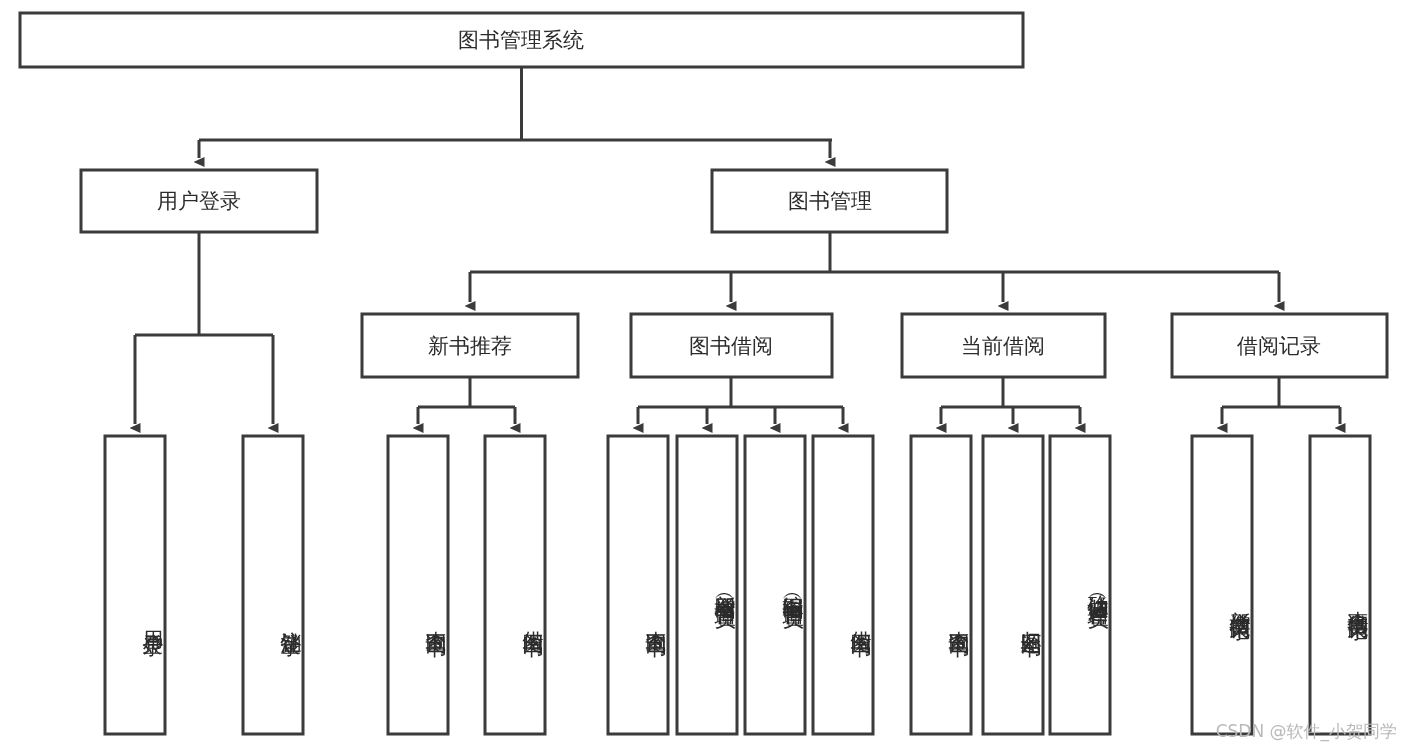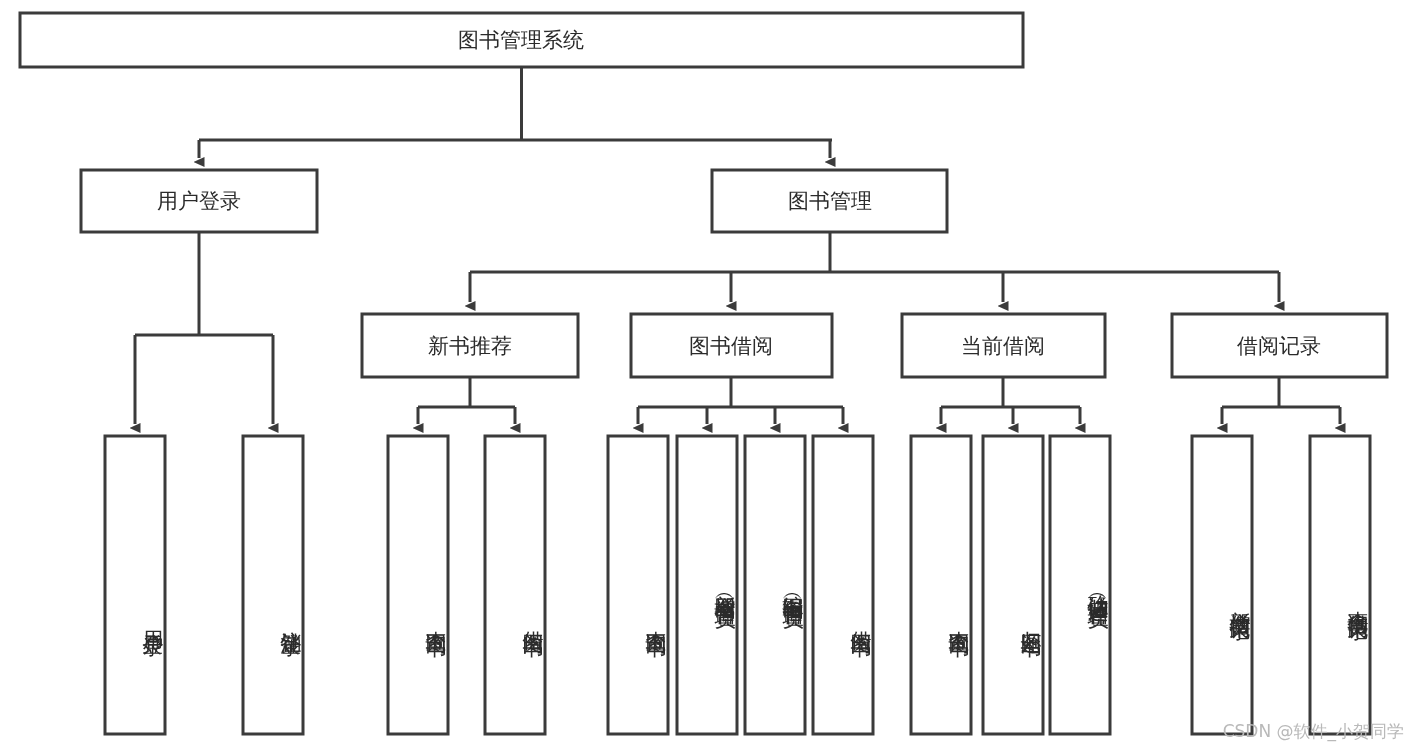--- a/index.html
+++ b/index.html
@@ -59,21 +59,21 @@
     letter-spacing: 2px;
     text-align: center;
     display: flex;
     align-items: flex-start;
     justify-content: center;
     white-space: nowrap;
     user-select: none;
   }
   .watermark {
     position: absolute;
-    right: 1px;
+    right: 8px;
     bottom: 4px;
     font-family: "DejaVu Sans", "Liberation Sans", sans-serif;
     font-size: 17px;
     color: #b9b9b9;
     white-space: nowrap;
     user-select: none;
   }
 </style>
 </head>
 <body>

